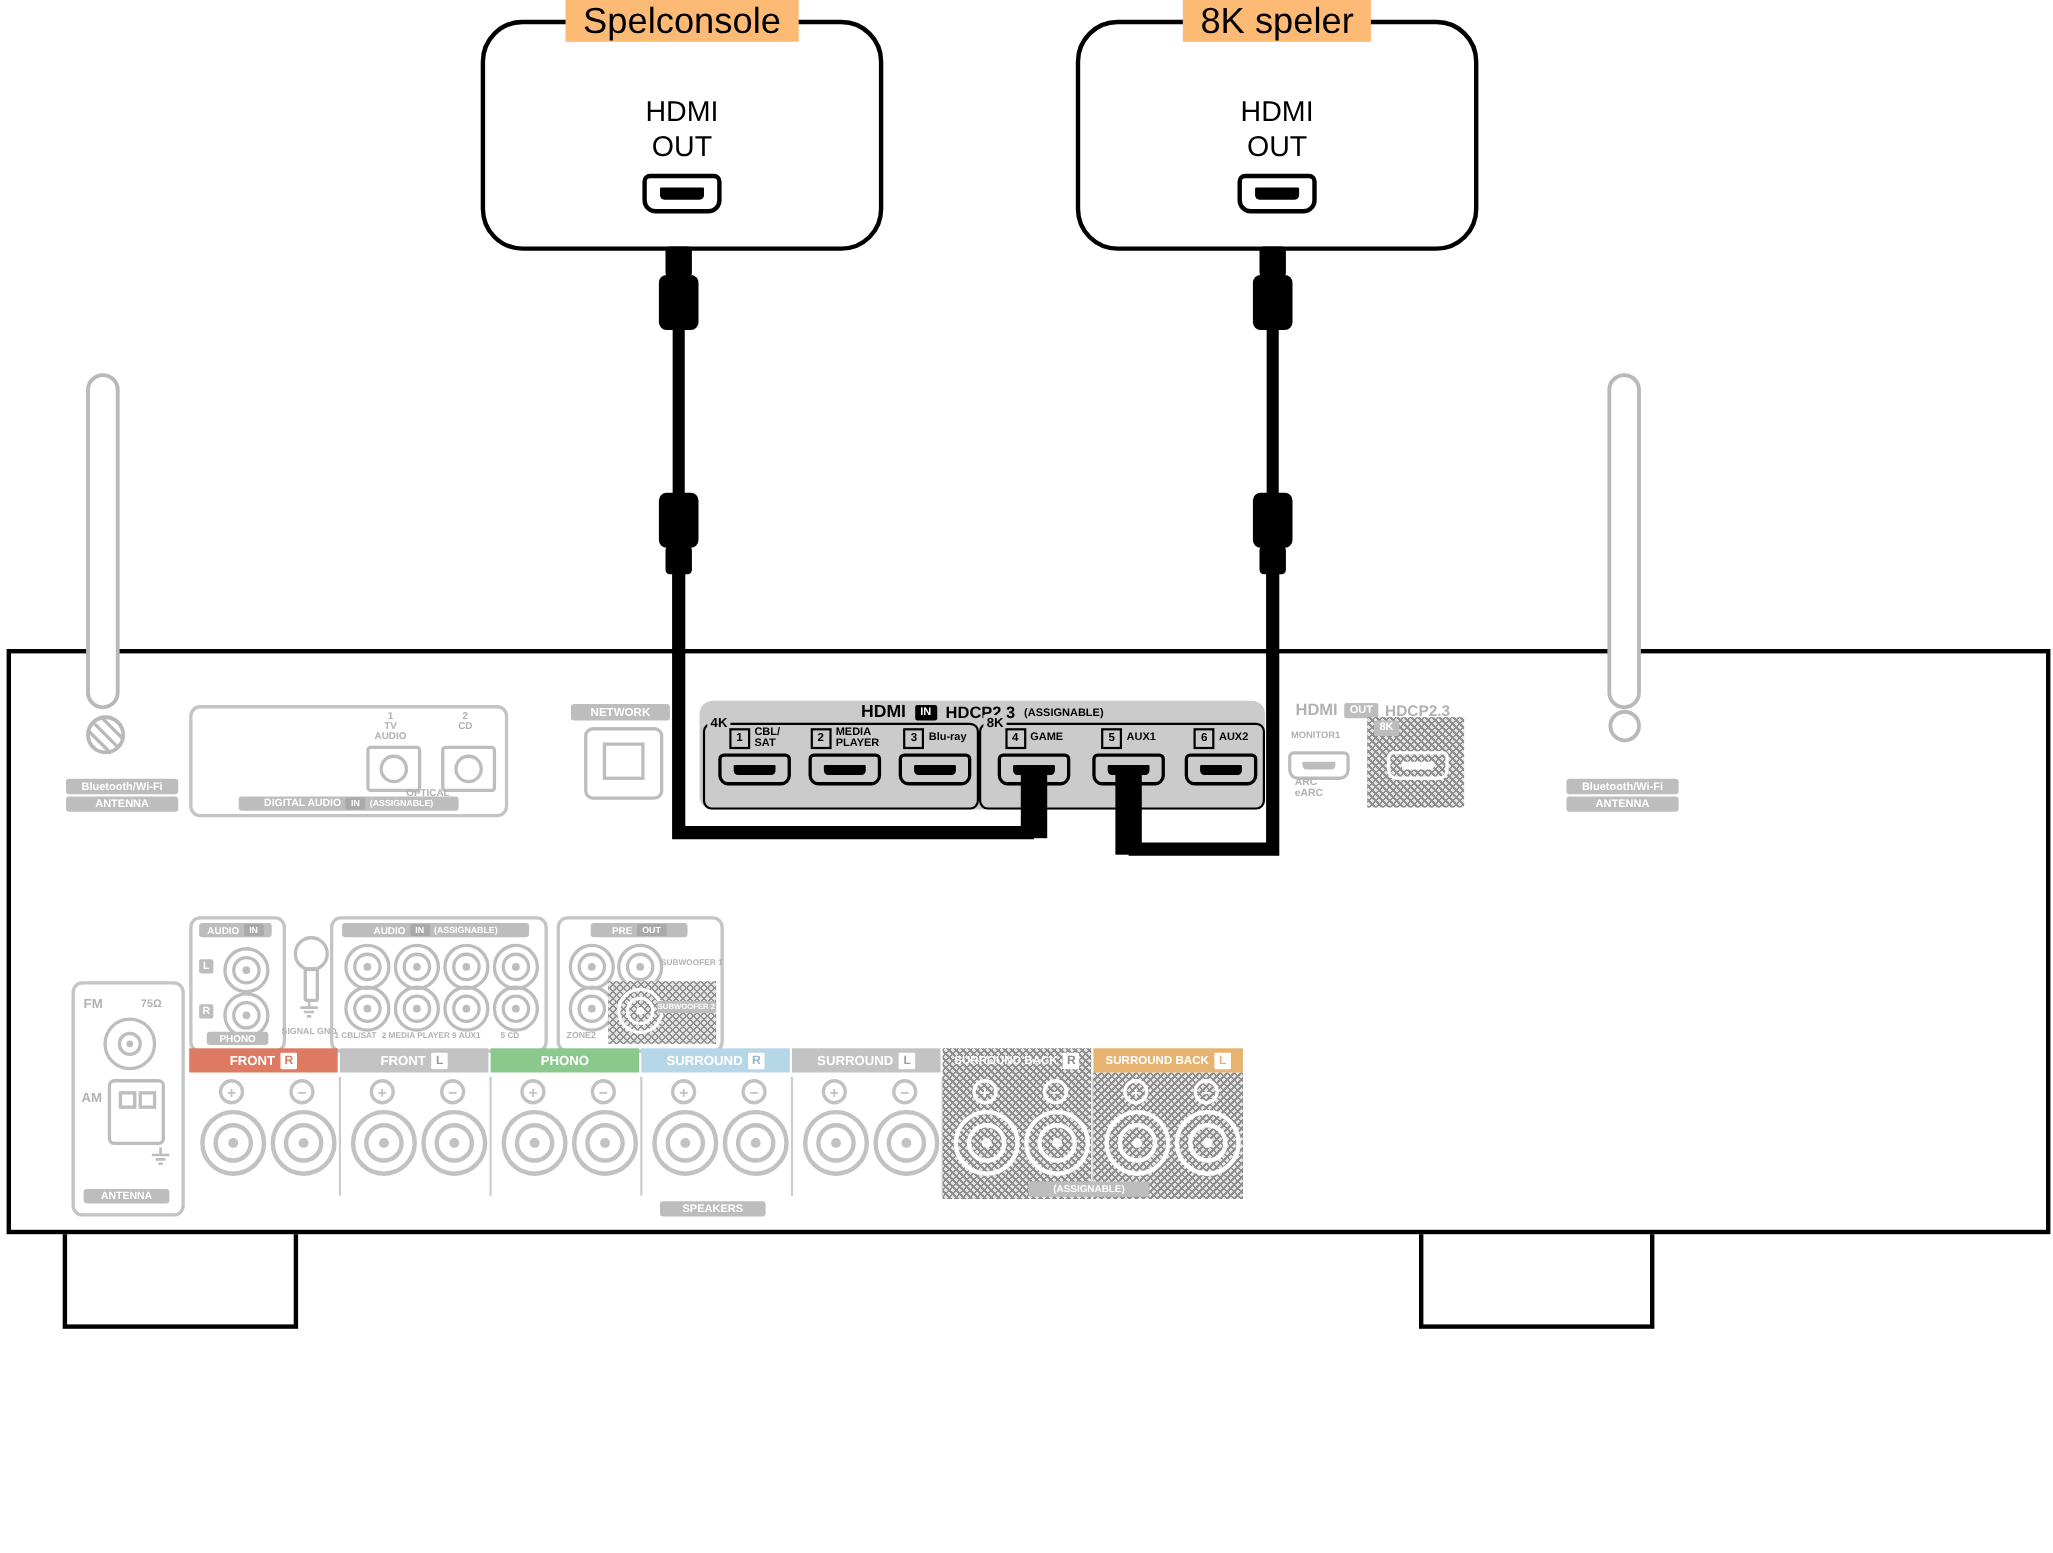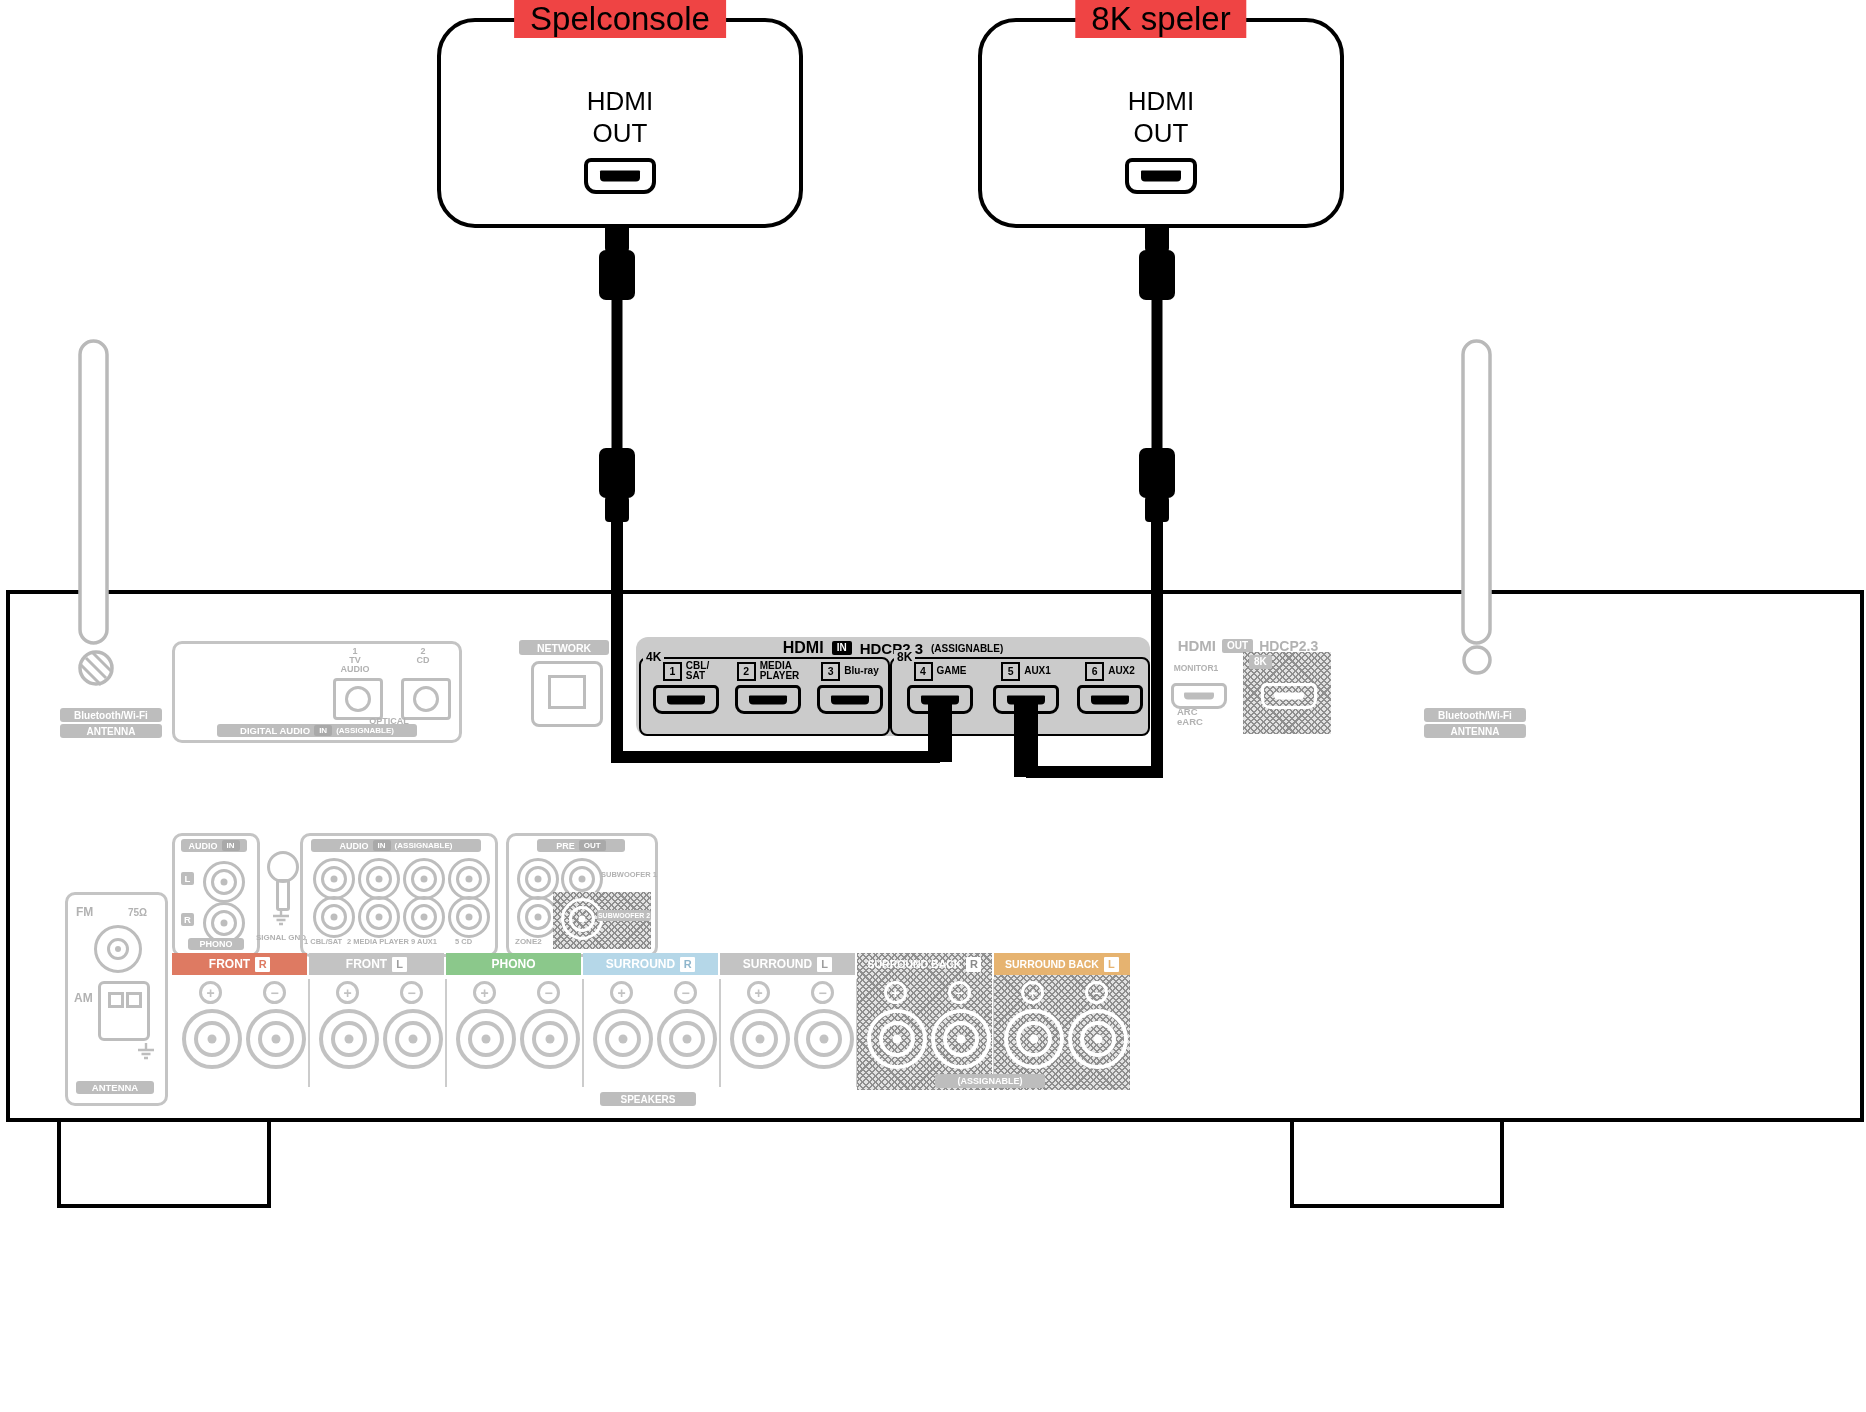--- a/index.html
+++ b/index.html
@@ -2,21 +2,21 @@
 <html><head>
 <meta charset="utf-8">
 <style>
   html,body { margin:0; padding:0; background:#fff; }
   .stage { position:relative; width:1866px; height:1412px; background:#fff;
            font-family:"Liberation Sans", sans-serif; overflow:hidden; }
   .abs { position:absolute; }
 
   
   .devbox { position:absolute; width:358px; height:202px; border:4px solid #000; border-radius:38px; background:#fff; }
-  .devlabel { position:absolute; top:-22px; left:50%; transform:translateX(-50%); background:#ef4444;
+  .devlabel { position:absolute; top:-22px; left:50%; transform:translateX(-50%); background:#fdba74;
               padding:0 16px; font-size:33px; line-height:38px; color:#000; white-space:nowrap; }
   .devhdmi, .devout { position:absolute; width:100%; text-align:center; font-size:26px; color:#000; }
   .devhdmi { top:64px; } .devout { top:96px; }
 
   
   .hport { position:absolute; border:3px solid #000; border-radius:5px 5px 9px 9px; }
   .hport > i { content:""; position:absolute; left:50%; top:50%; transform:translate(-50%,-50%);
                background:#000; border-radius:1px 1px 4px 4px; display:block; }
   .hport.lg { width:64px; height:28px; border-width:4px; border-radius:7px 7px 12px 12px; left:50%; top:136px; transform:translateX(-50%); }
   .hport.lg > i { width:40px; height:11px; }

